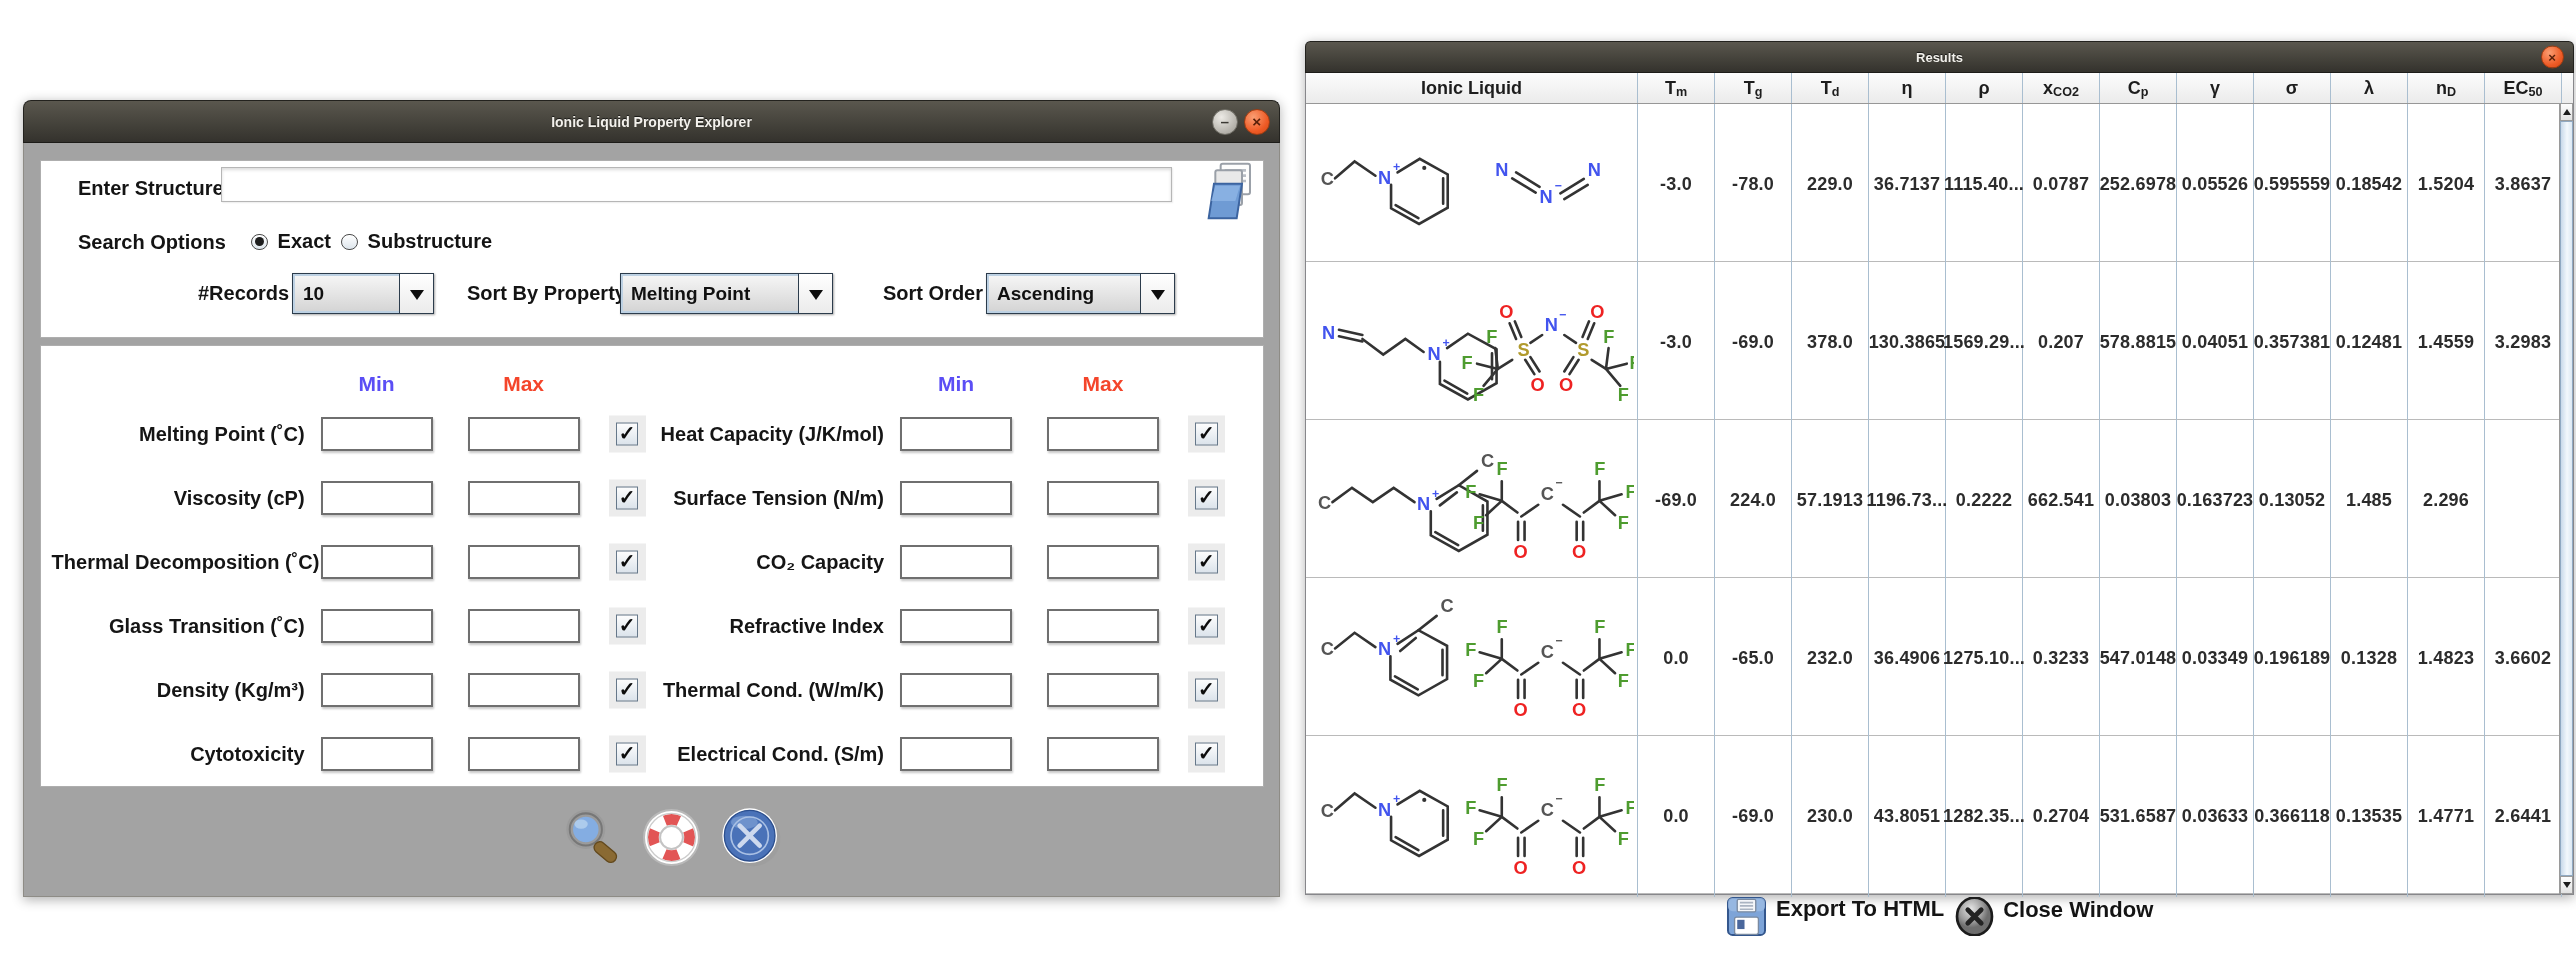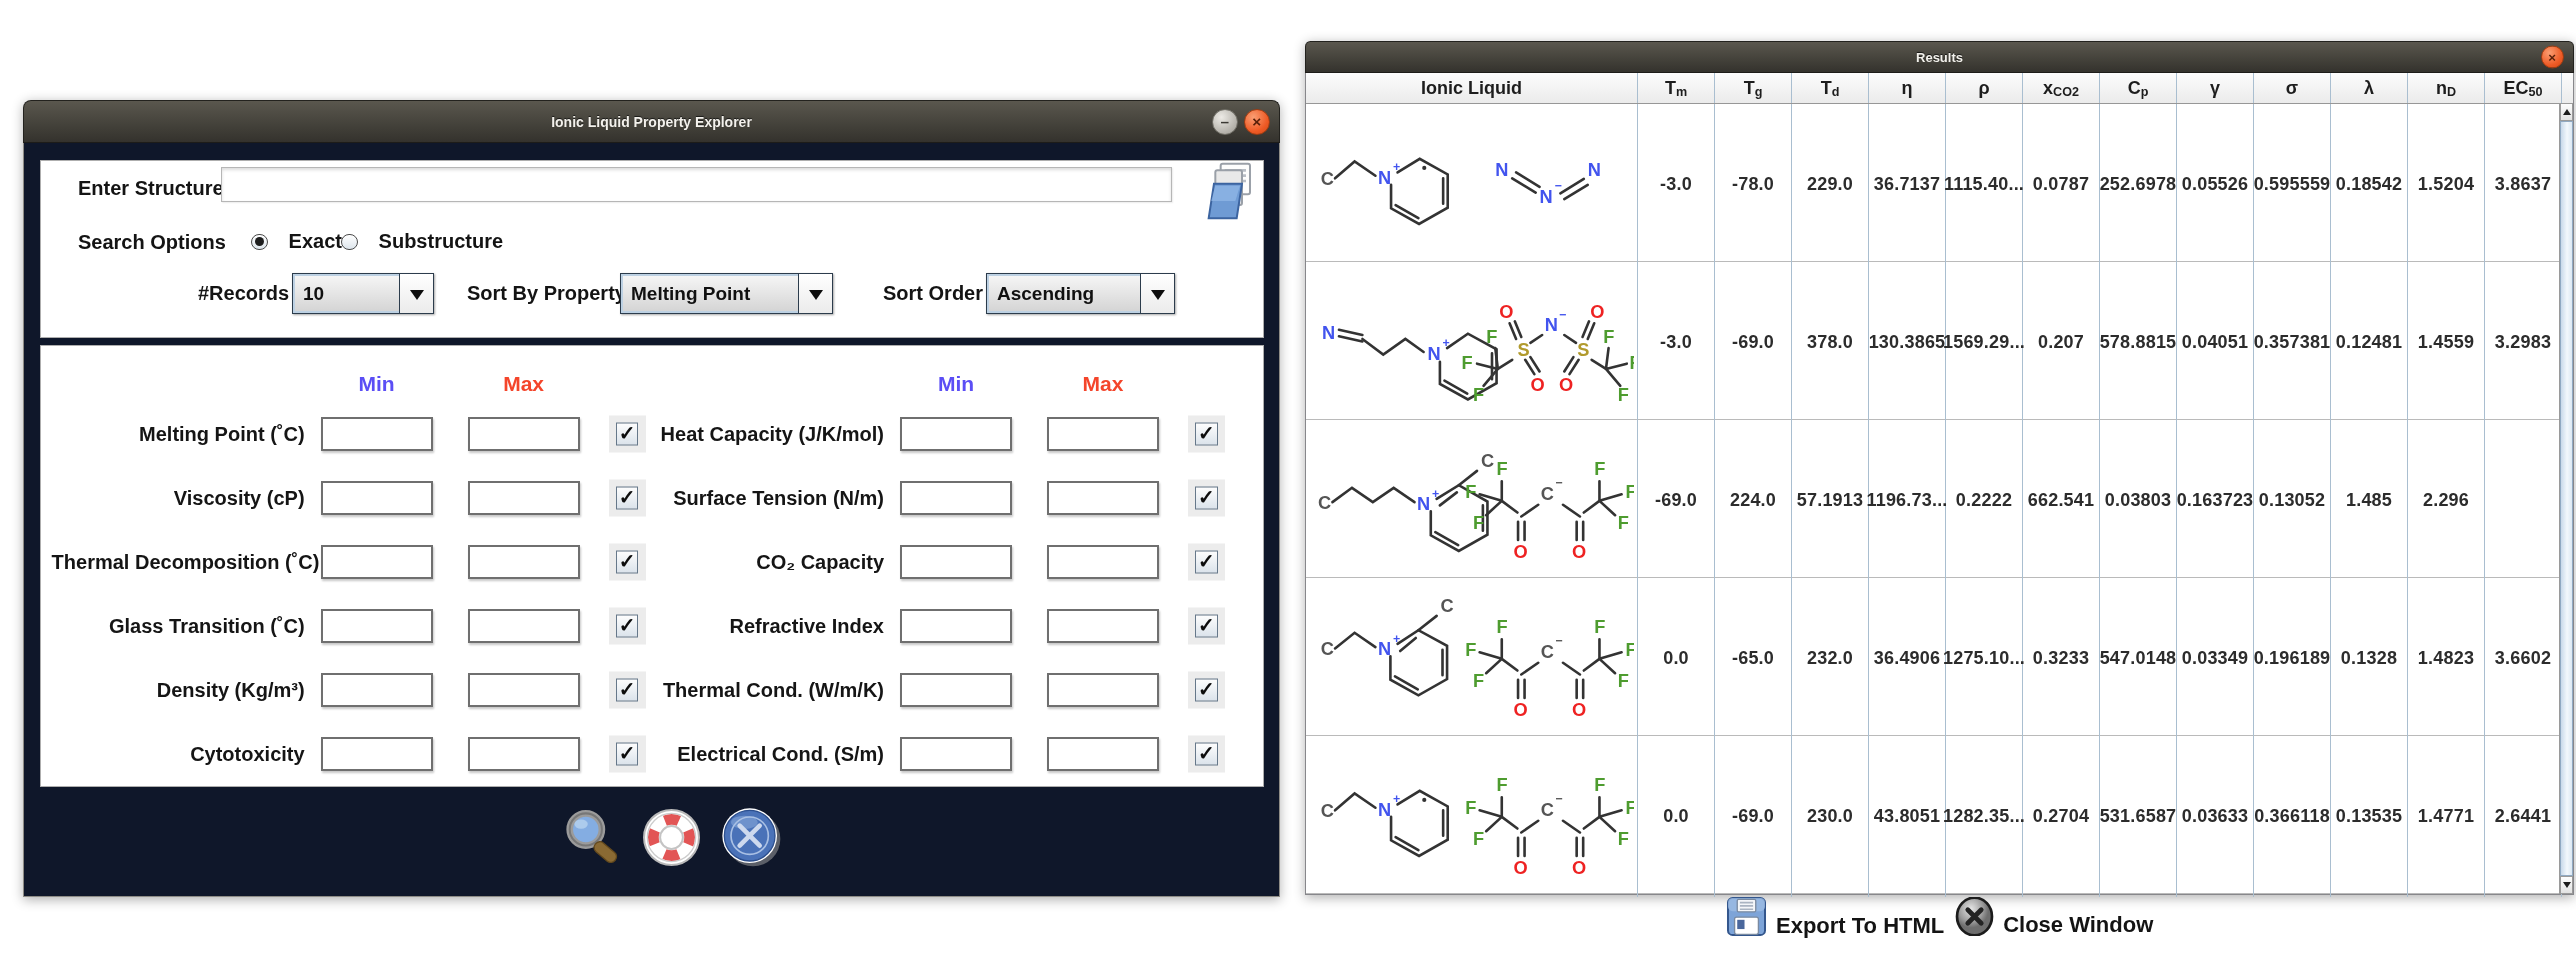--- a/index.html
+++ b/index.html
@@ -10,38 +10,38 @@
   .window{position:absolute;border-radius:8px 8px 0 0;box-shadow:0 2.7px 12px rgba(0,0,0,.30);}
   .titlebar{height:41px;background:linear-gradient(#5a574e,#413f38 65%,#34322d);
             border:0.7px solid #23221e;border-bottom:0.7px solid #1d1c19;border-radius:8px 8px 0 0;
             display:flex;align-items:center;justify-content:center;position:relative;}
   .titlebar .t{color:#f3f1ec;font-weight:bold;font-size:14px;text-shadow:0 -0.7px 0.7px #1a1a18;}
   .winbtns{position:absolute;right:9.3px;top:50%;transform:translateY(-50%);display:flex;gap:6px;}
   .wbtn{width:24px;height:24px;border-radius:50%;display:flex;align-items:center;justify-content:center;
         font-size:15.3px;font-weight:bold;line-height:1;}
   .wbtn.min{background:radial-gradient(circle at 35% 30%,#eceae5,#9c9991);border:1.3px solid #716f67;color:#3b3933;}
   .wbtn.close{background:radial-gradient(circle at 35% 30%,#fa9e73,#ee5a25 62%,#cf4814);border:1.3px solid #a23c11;color:#58200a;}
-  .wbody{background:#0f172a;border:0.7px solid #8e8c86;border-top:none;position:relative;}
+  .wbody{background:#a3a3a3;border:0.7px solid #8e8c86;border-top:none;position:relative;}
 
   
   #explorer{left:23px;top:100px;width:1257px;}
   #explorer .wbody{height:753px;}
   .groupbox{position:absolute;border:1.3px solid #aeaeae;background:#fff;}
   #gb-top{left:16px;top:17.3px;width:1222px;height:176px;}
   #gb-props{left:16px;top:202px;width:1222px;height:440px;}
   .lbl{font-weight:bold;font-size:20px;color:#141414;white-space:nowrap;}
 
   #lbl-structure{position:absolute;left:37px;top:16px;}
   #structure-input{position:absolute;left:180px;top:5.3px;width:951px;height:35px;box-sizing:border-box;
       border:1.3px solid #b6b6b6;box-shadow:inset 0 2px 3.3px rgba(0,0,0,.14),0.7px 1.3px 1.3px rgba(0,0,0,.08);
       font-size:18.6px;padding:0 8px;font-family:inherit;}
   #browse{position:absolute;left:1157px;top:0px;width:60px;height:61px;}
 
   #lbl-search{position:absolute;left:37px;top:70px;}
-  .radio-opt{position:absolute;top:69px;display:flex;align-items:center;gap:21px;}
+  .radio-opt{position:absolute;top:69px;display:flex;align-items:center;gap:10px;}
   #radio-exact{left:210px;} #radio-sub{left:300px;}
   .radio{width:16.6px;height:16.6px;border-radius:50%;border:1.3px solid #4a4a4a;box-sizing:border-box;
          background:linear-gradient(#ffffff,#dde5ec);position:relative;flex:0 0 auto;}
   .radio-opt.sel .radio::after{content:'';position:absolute;inset:2.7px;border-radius:50%;background:#1d1d1d;}
   .radio-opt .lbl{font-size:20px;}
 
   #lbl-records{position:absolute;left:157px;top:121px;}
   #lbl-sortby{position:absolute;left:426px;top:121px;}
   #lbl-sortorder{position:absolute;left:842px;top:121px;}
   .combo{position:absolute;top:112px;height:41px;box-sizing:border-box;border:1.3px solid #2c3c4c;
@@ -97,21 +97,21 @@
   .rscroll{position:absolute;top:30px;right:0;width:14px;bottom:0;background:#f1f1f1;border-left:0.7px solid #9a9a9a;box-sizing:border-box;}
   .sbtn{position:absolute;left:0;right:0;height:18px;background:linear-gradient(#fdfdfd,#e2e2e2);
         border:0.7px solid #9a9a9a;box-sizing:border-box;display:flex;align-items:center;justify-content:center;}
   .sbtn.up{top:0;} .sbtn.down{bottom:0;}
   .tri-up{width:0;height:0;border-left:4.7px solid transparent;border-right:4.7px solid transparent;border-bottom:6.6px solid #1c1c1c;}
   .tri-down{width:0;height:0;border-left:4.7px solid transparent;border-right:4.7px solid transparent;border-top:6.6px solid #1c1c1c;}
   .sthumb{position:absolute;top:18px;bottom:18px;left:0;right:0;border:0.7px solid #90a9c2;box-sizing:border-box;
           background:linear-gradient(90deg,#c8d9ea,#f3f8fc 55%,#dce8f3);}
 
   #rfooter{position:absolute;left:1305px;top:896px;width:1269px;display:flex;align-items:center;justify-content:center;gap:10.6px;}
-  .fbtn{display:flex;align-items:flex-end;gap:9.3px;}
+  .fbtn{display:flex;align-items:flex-start;gap:9.3px;}
   .fbtn .lbl{font-size:22px;}
 
   
   .b{stroke:#333;stroke-width:4;fill:none;stroke-linecap:round;}
   .atxt{font-weight:bold;font-size:28px;font-family:"Liberation Sans",sans-serif;}
   .sup{font-size:19px;}
   .ac{fill:#555;} .an{fill:#4254ee;} .ao{fill:#ee2222;} .af{fill:#4e9c2f;} .as{fill:#b19a2d;}
 </style>
 </head>
 <body>

